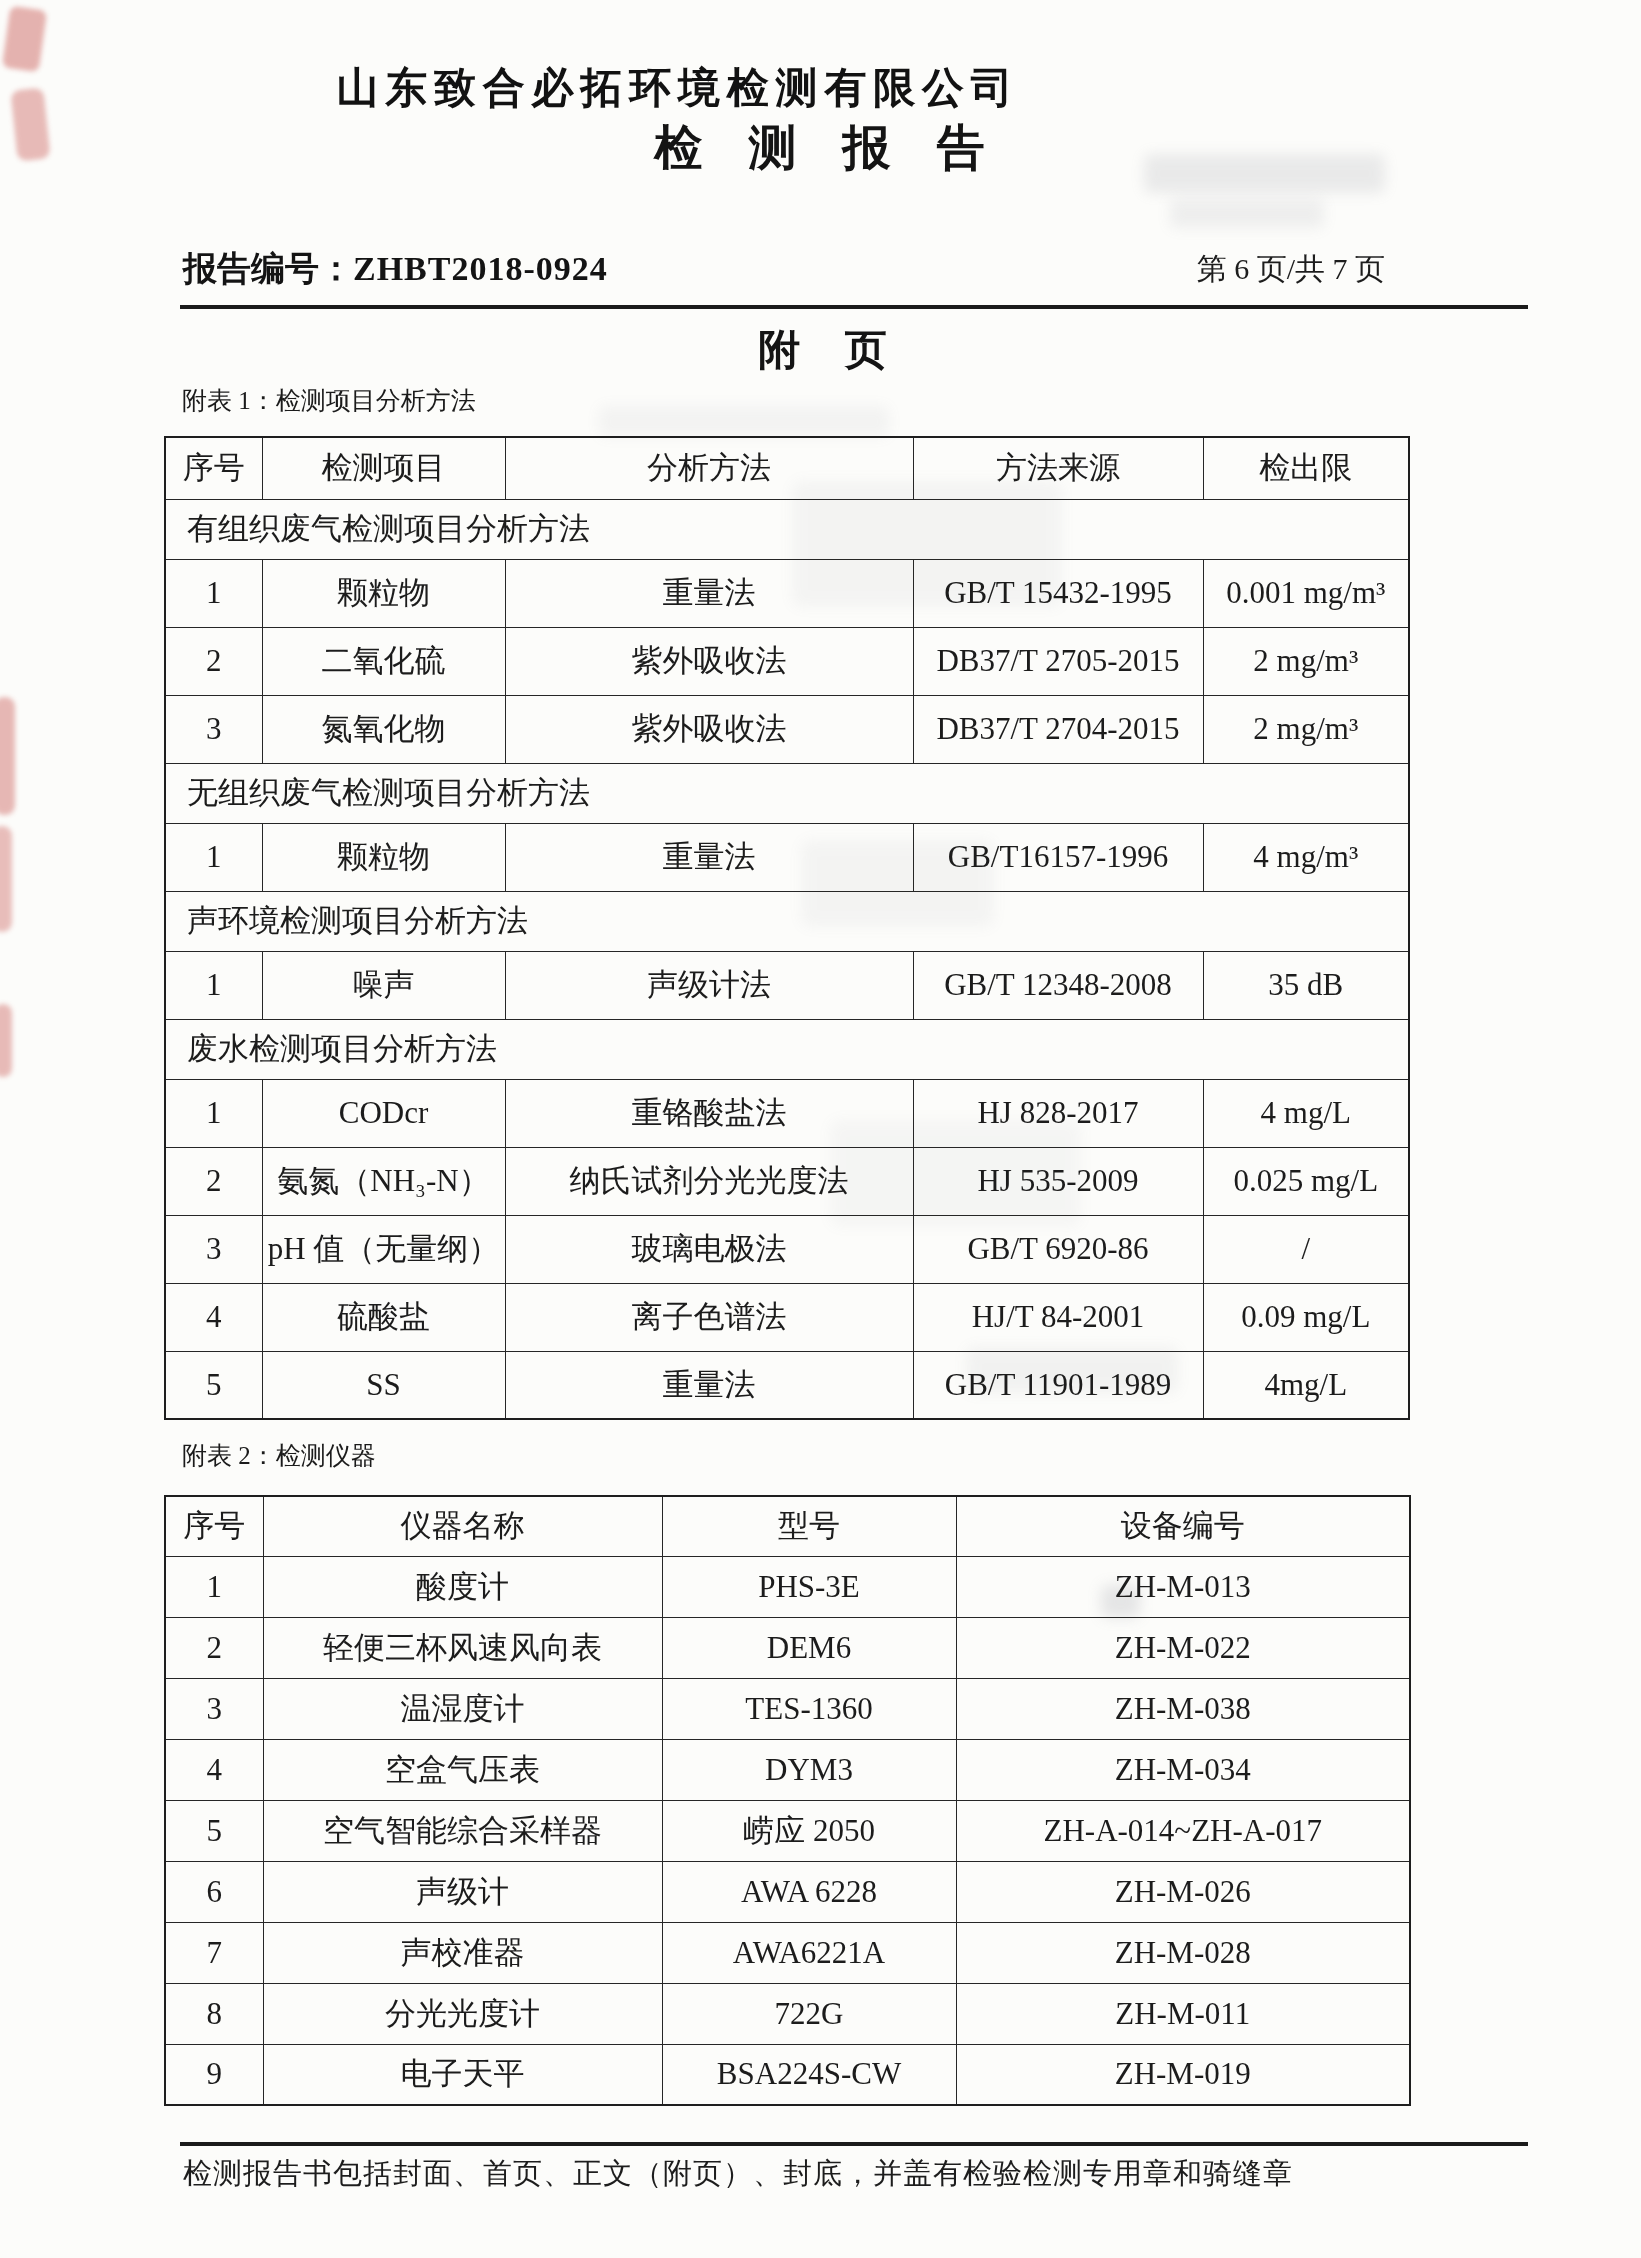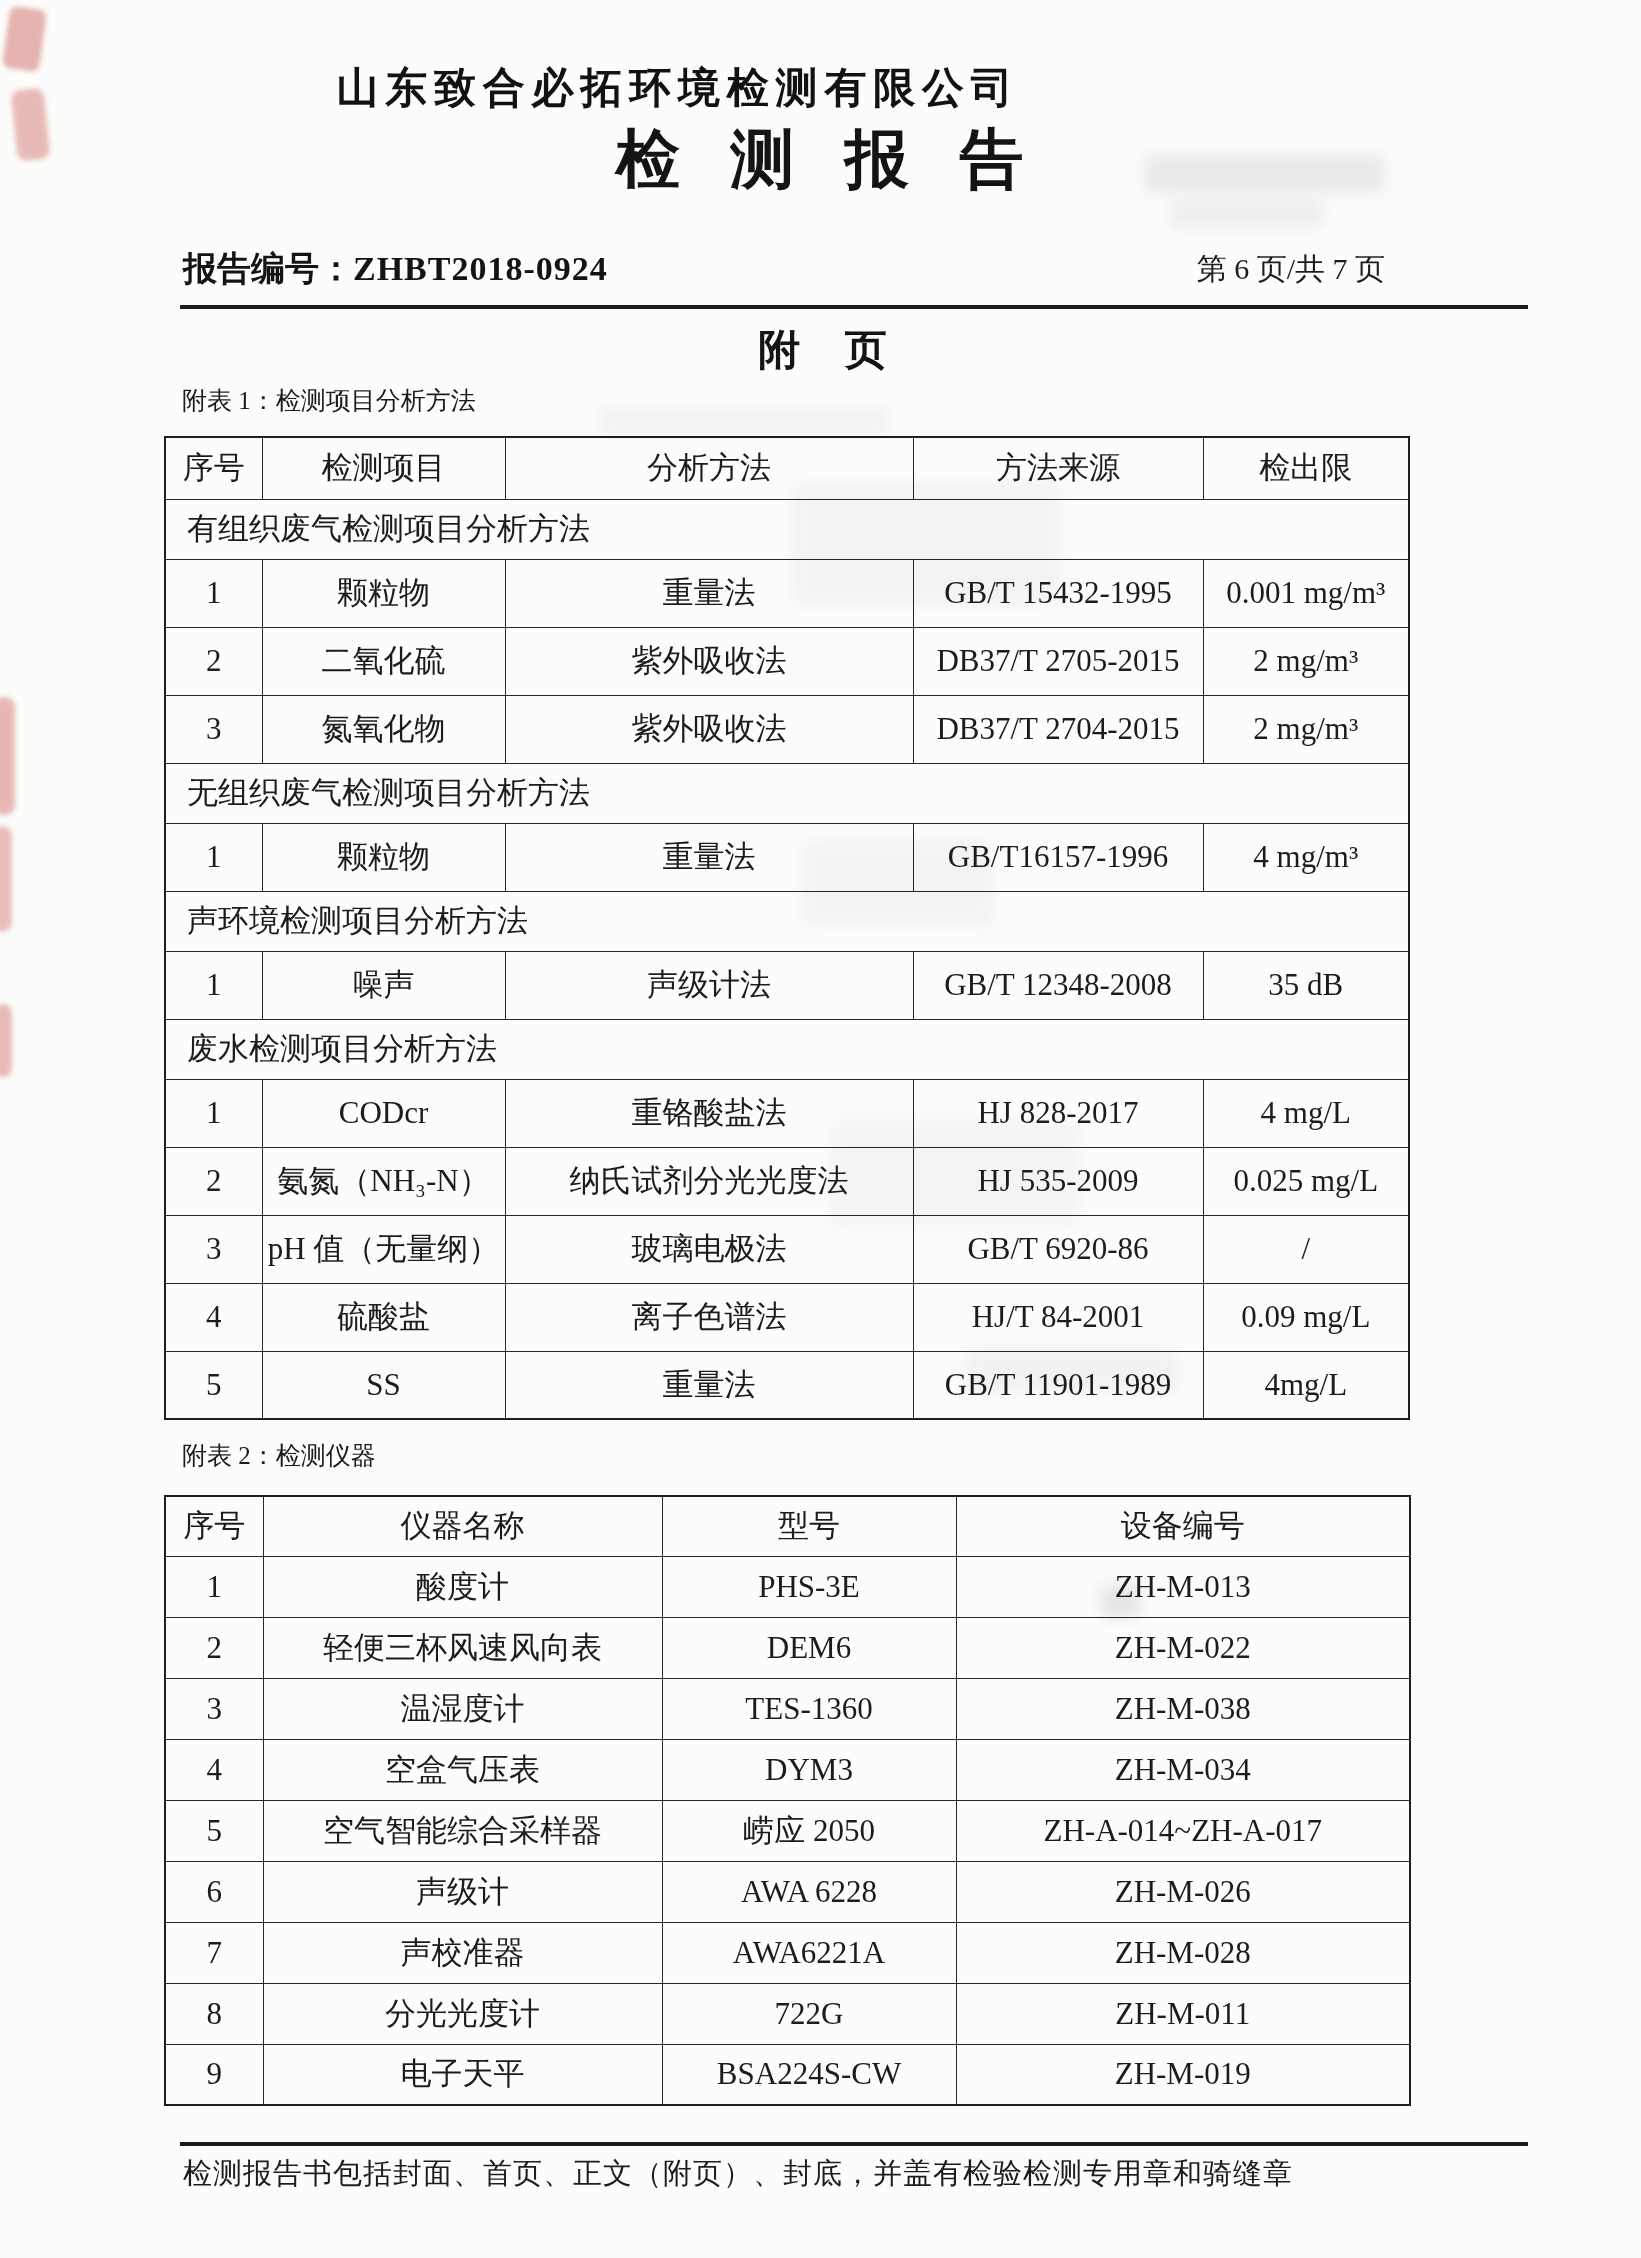--- a/index.html
+++ b/index.html
@@ -11,21 +11,21 @@
   }
   .hei { font-family:"Liberation Sans","DejaVu Sans",sans-serif; }
 
   .company-title {
     position:absolute; left:0; top:60px; width:1356px;
     text-align:center; font-size:42px; font-weight:bold;
     letter-spacing:6.8px; color:#121212;
   }
   .report-title {
     position:absolute; left:0; top:116px; width:1641px;
-    text-align:center; font-size:64px; font-weight:bold;
+    text-align:center; font-size:48px; font-weight:bold;
     word-spacing:29px; letter-spacing:1.9px; color:#141414;
   }
   .meta-row {
     position:absolute; left:183px; top:246px; width:1202px;
     display:flex; justify-content:space-between; align-items:flex-end;
   }
   .report-no { font-size:34px; font-weight:bold; color:#141414; }
   .report-no .value { font-family:"Liberation Serif","DejaVu Serif",serif; letter-spacing:1px; }
   .page-indicator { font-size:30px; color:#1d1d1d; padding-bottom:1.9px; }
 

